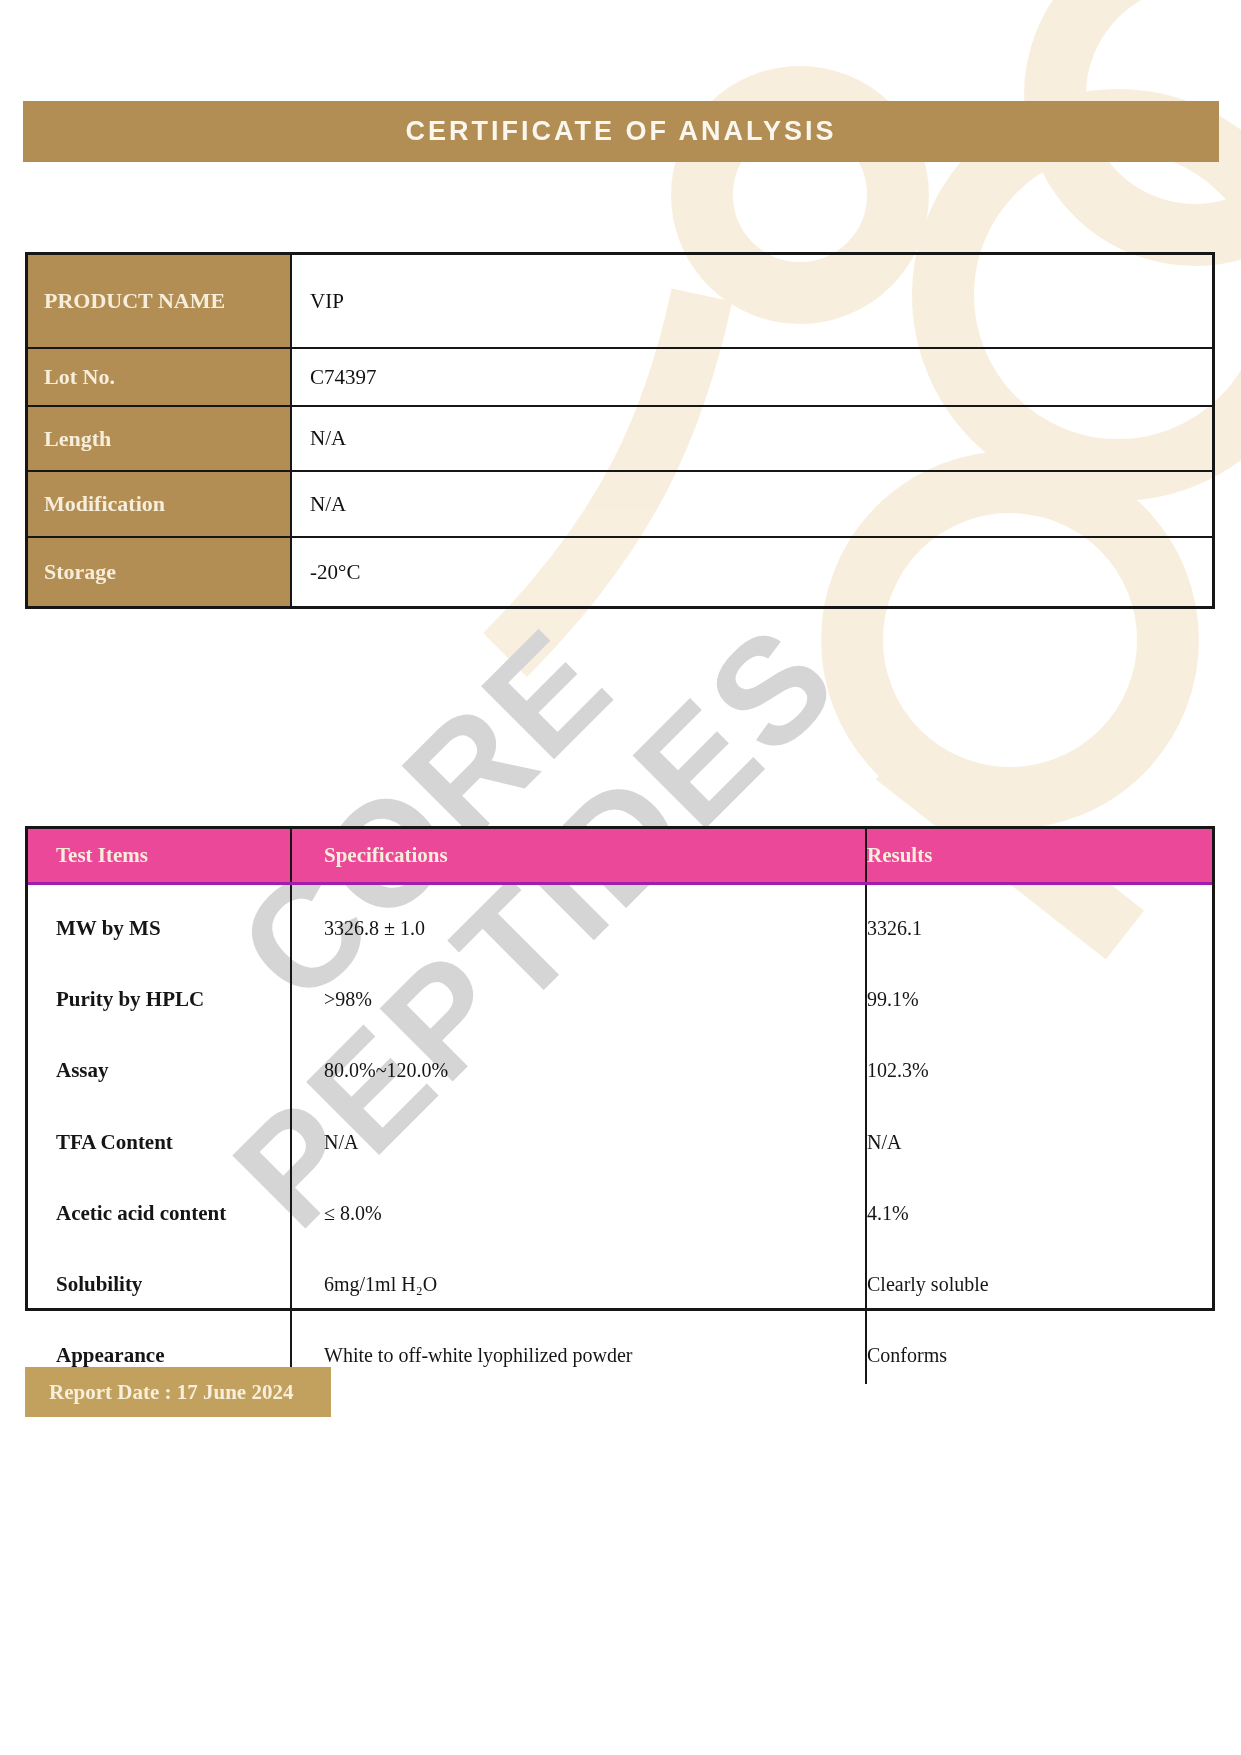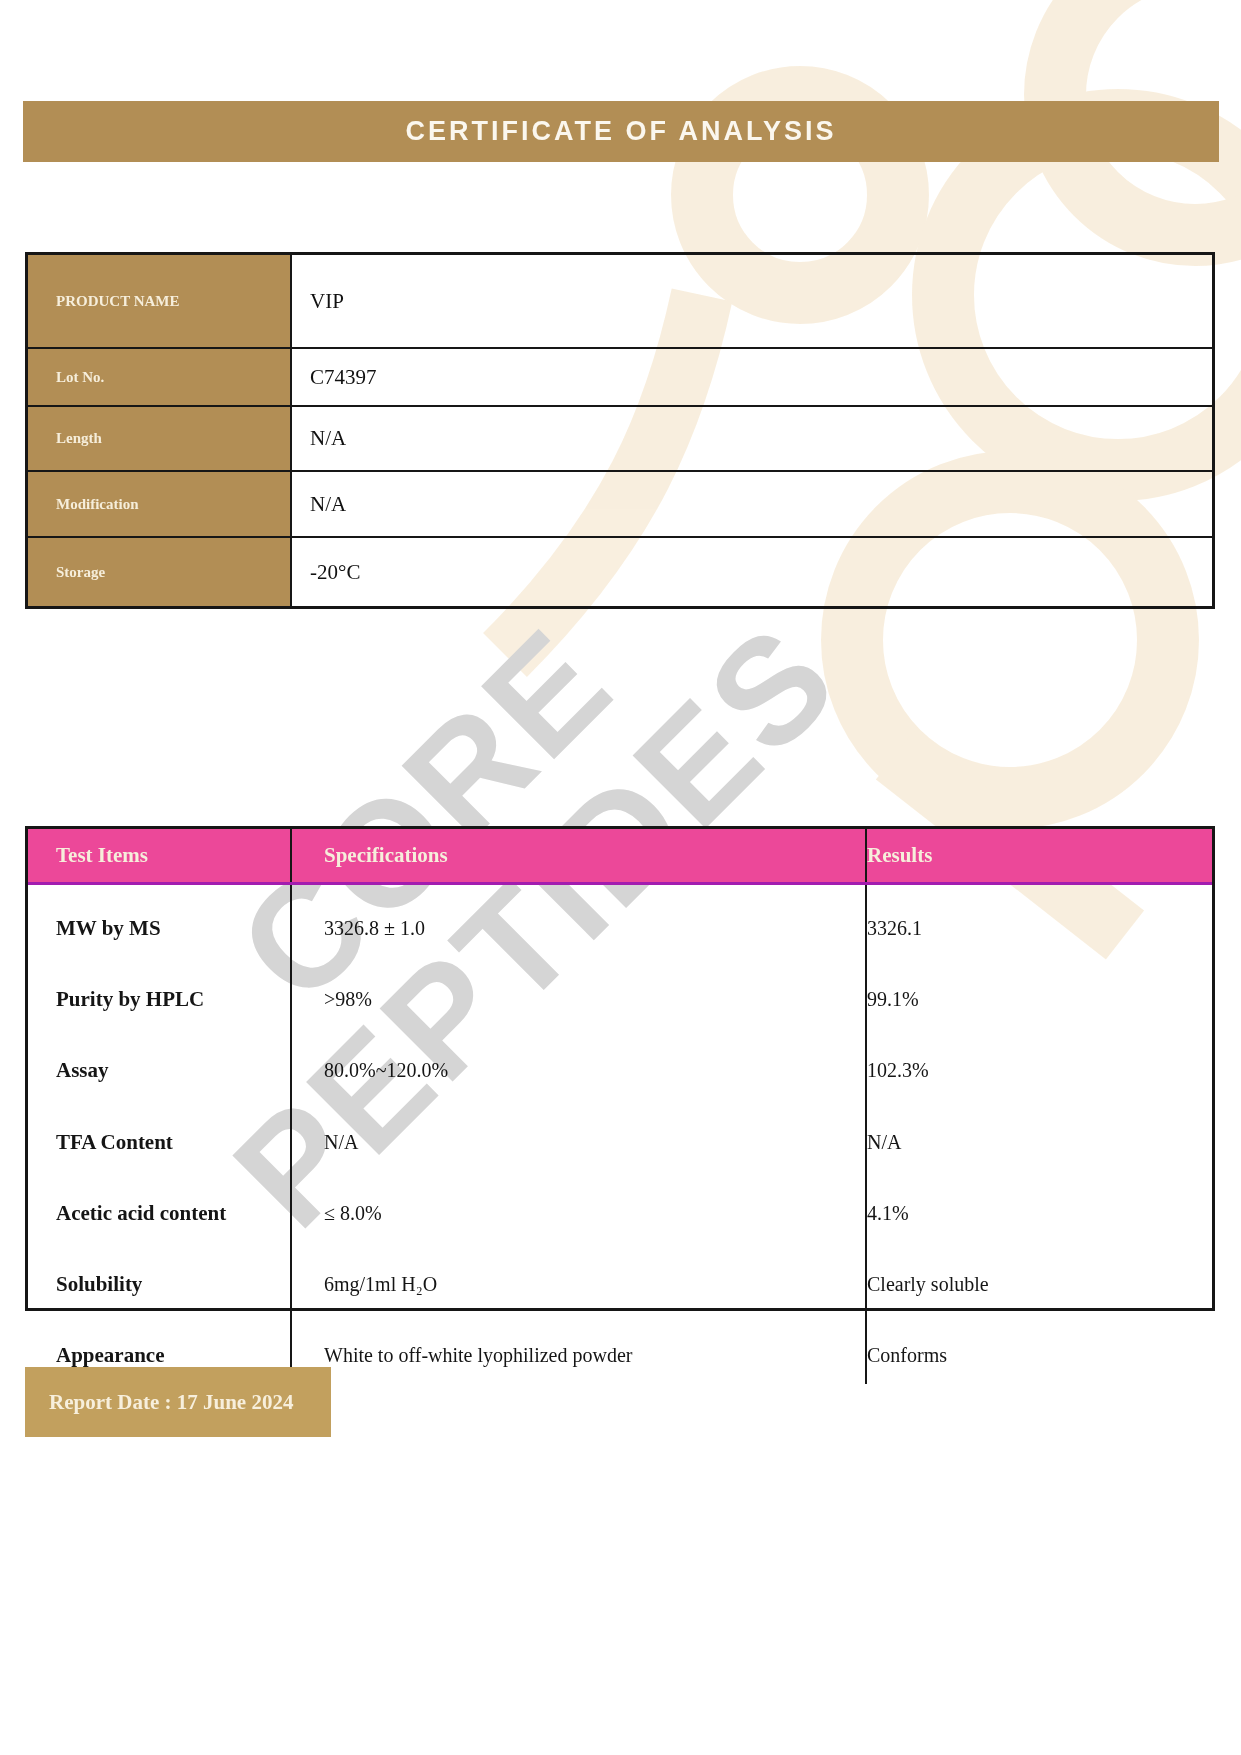--- a/index.html
+++ b/index.html
@@ -39,21 +39,21 @@
   .t1{
     position:absolute;left:25px;top:252px;width:1190px;
     border:3px solid #161616;z-index:2;box-sizing:border-box;
     background:transparent;
   }
   .t1-row{display:flex;border-bottom:2px solid #161616;}
   .t1-row:last-child{border-bottom:none;}
   .t1-label{
     width:264px;min-width:264px;box-sizing:border-box;background:#b28e55;
     border-right:2px solid #161616;display:flex;align-items:center;
-    padding-left:28px;color:#f6eedb;font-weight:700;font-size:15px;
+    padding-left:16px;color:#f6eedb;font-weight:700;font-size:22px;
   }
   .t1-value{
     flex:1;display:flex;align-items:center;padding-left:18px;
     font-size:21px;color:#111;
   }
   .t1-value.multiline{flex-direction:column;align-items:flex-start;justify-content:center;line-height:1.6;}
   .h90{height:92px;} .h56{height:56px;} .h93{height:93px;} .h63{height:63px;} .h64{height:64px;} .h68{height:68px;}
 
   
   .t2{
@@ -70,21 +70,21 @@
   .t2-c1{width:264px;min-width:264px;border-right:2px solid #161616;padding-left:28px;}
   .t2-c2{width:575px;min-width:575px;border-right:2px solid #161616;padding-left:32px;}
   .t2-c3{flex:1;}
   .t2-body{display:flex;flex:1;}
   .t2-col{display:flex;flex-direction:column;box-sizing:border-box;padding-top:1px;}
   .t2-entry{height:57.2px;display:flex;align-items:center;font-size:20px;margin-top:14px;}
   .t2-item{font-weight:700;font-size:21px;}
 
   
   .report-box{
-    position:absolute;left:25px;top:1367px;width:306px;height:70px;
+    position:absolute;left:25px;top:1367px;width:306px;height:50px;
     background:#c2a05e;display:flex;align-items:center;padding-left:24px;
     box-sizing:border-box;z-index:2;
   }
   .report-box span{color:#f7efdc;font-weight:700;font-size:21px;}
 </style>
 </head>
 <body>
 
 <div class="page">
 

